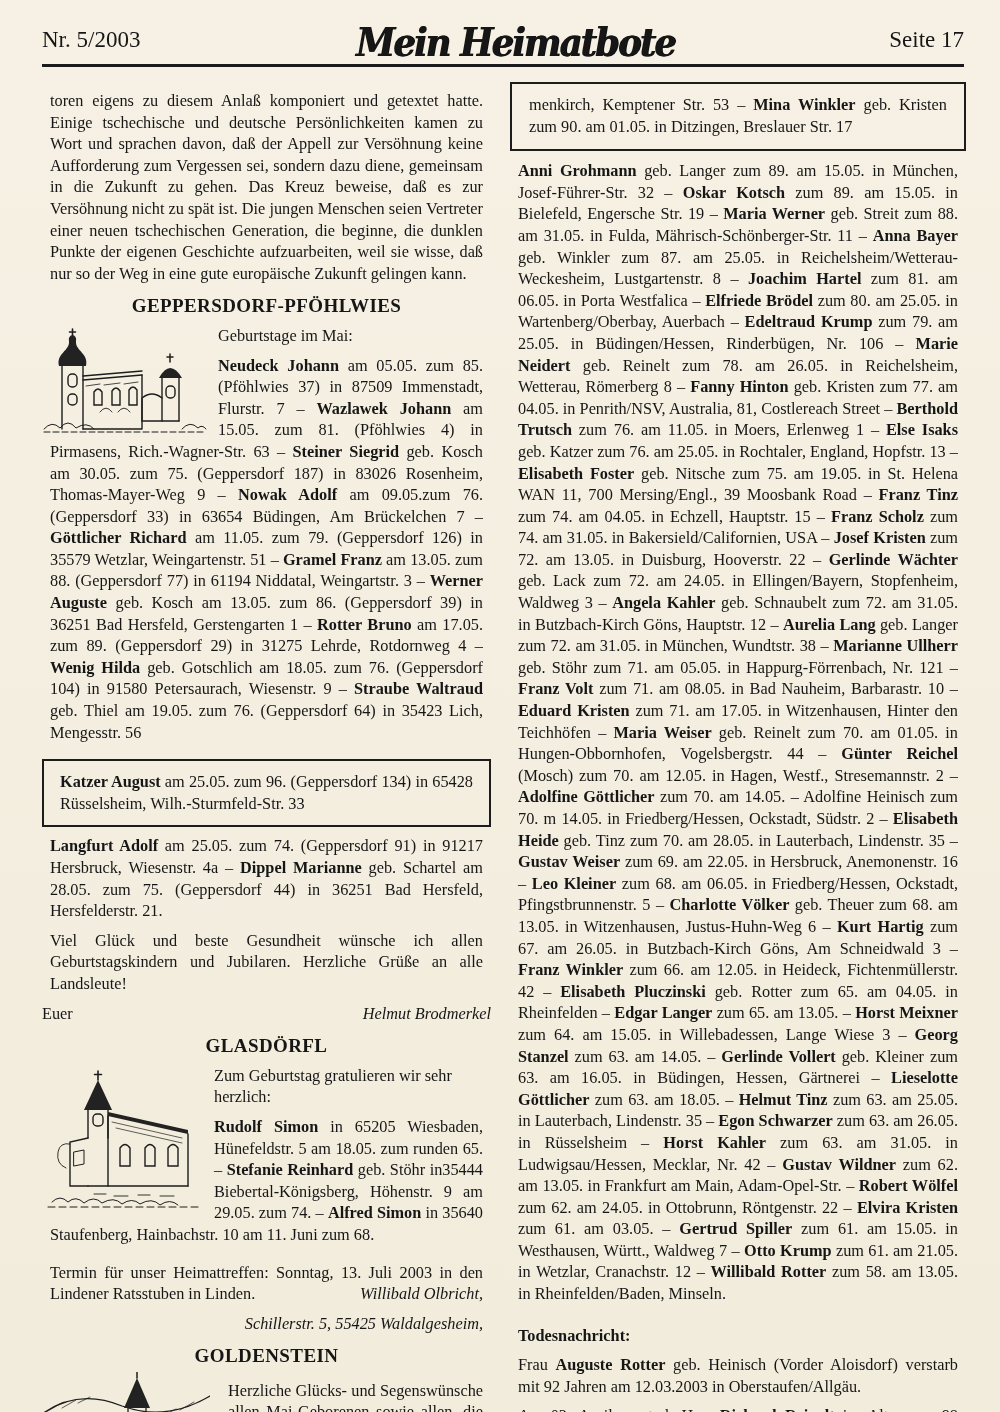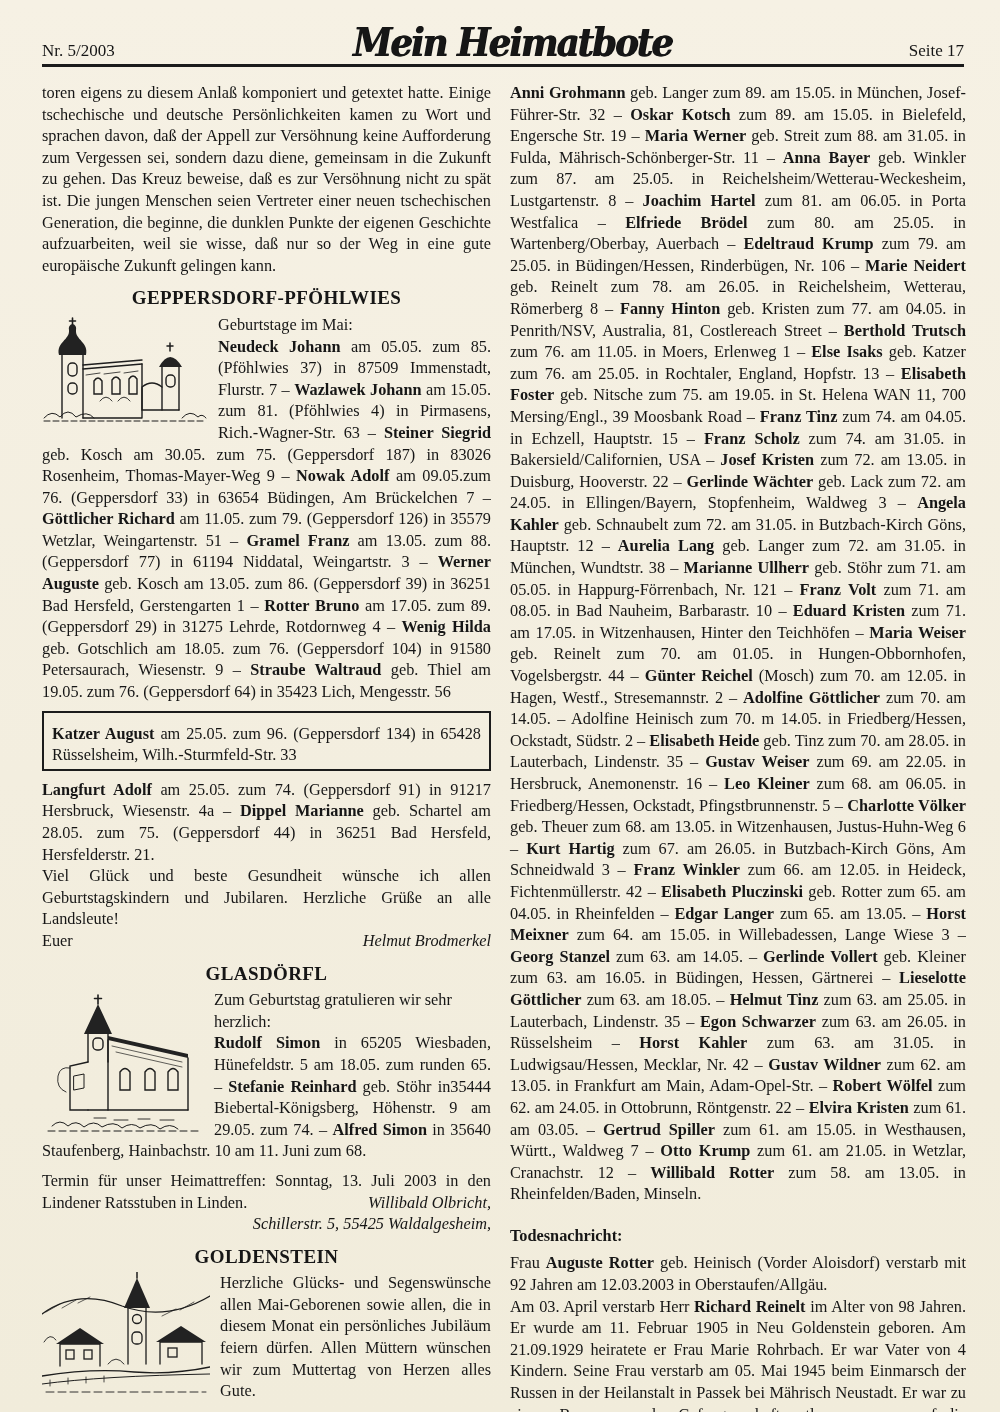--- a/index.html
+++ b/index.html
@@ -12,36 +12,36 @@
     overflow:hidden;position:relative;
   }
   
   .hdr{display:flex;justify-content:space-between;align-items:flex-end;}
   .masthead{
     font-family:"DejaVu Serif", serif;font-weight:bold;font-style:italic;
     font-size:37px;letter-spacing:-2px;transform:scaleX(.96) scaleY(1.08);
     text-shadow:1px 0 0 #111;white-space:nowrap;line-height:1;
     padding-bottom:2px;
   }
-  .hmeta{font-size:17px;padding-bottom:2px;}
+  .hmeta{font-size:23px;padding-bottom:10px;}
   .hrule{border-bottom:3px solid #1b1b1b;margin-top:1px;}
   
   .cols{display:grid;grid-template-columns:449px 456px;column-gap:19px;margin-top:15px;}
   .col{font-size:16.3px;line-height:21.6px;}
-  p{margin:0;}
+  p{margin:8px;}
   .just{text-align:justify;}
   .it{font-style:italic;}
   .fr{float:right;font-style:italic;}
   .sigline{display:flex;justify-content:space-between;}
   .rline{text-align:right;font-style:italic;}
   h3.sec{
     text-align:center;font-size:19px;font-weight:bold;margin:11px 0 5px;
     letter-spacing:.4px;font-family:"Liberation Serif", serif;
   }
-  .box{border:2px solid #1c1c1c;padding:10px 8px 3px;margin:8px 0;}
+  .box{border:2px solid #1c1c1c;padding:2px 8px 3px;margin:8px 0;}
   .rtopbox{border:2px solid #1c1c1c;padding:2px 9px 4px;margin-bottom:9px;}
   .illu{float:left;margin:3px 10px 2px 0;}
   .illu svg{display:block;}
   .clr{clear:both;}
   
   .goldrow{display:flex;gap:10px;margin-top:2px;align-items:stretch;}
   .goldimg{flex:0 0 168px;}
   .goldright{flex:1;display:flex;flex-direction:column;}
   .obhead{font-weight:bold;margin-top:20px;}
   .mt6{margin-top:6px;}
@@ -171,20 +171,23 @@
         <div class="goldright">
           <p class="just">Herzliche Glücks- und Segenswünsche allen Mai-Geborenen sowie allen, die in diesem Monat ein persönliches Jubiläum feiern dürfen. Allen Müttern wünschen wir zum Muttertag von Herzen alles Gute.</p>
 
         </div>
       </div>
 
     </div>
 
     <div class="col">
 
+      <div class="rtopbox">
+        <p class="just">menkirch, Kemptener Str. 53 – <b>Mina Winkler</b> geb. Kristen zum 90. am 01.05. in Ditzingen, Breslauer Str. 17</p>
+      </div>
 
       <p class="just"><b>Anni Grohmann</b> geb. Langer zum 89. am 15.05. in München, Josef-Führer-Str. 32 – <b>Oskar Kotsch</b> zum 89. am 15.05. in Bielefeld, Engersche Str. 19 – <b>Maria Werner</b> geb. Streit zum 88. am 31.05. in Fulda, Mährisch-Schönberger-Str. 11 – <b>Anna Bayer</b> geb. Winkler zum 87. am 25.05. in Reichelsheim/Wetterau-Weckesheim, Lustgartenstr. 8 – <b>Joachim Hartel</b> zum 81. am 06.05. in Porta Westfalica – <b>Elfriede Brödel</b> zum 80. am 25.05. in Wartenberg/Oberbay, Auerbach – <b>Edeltraud Krump</b> zum 79. am 25.05. in Büdingen/Hessen, Rinderbügen, Nr. 106 – <b>Marie Neidert</b> geb. Reinelt zum 78. am 26.05. in Reichelsheim, Wetterau, Römerberg 8 – <b>Fanny Hinton</b> geb. Kristen zum 77. am 04.05. in Penrith/NSV, Australia, 81, Costlereach Street – <b>Berthold Trutsch</b> zum 76. am 11.05. in Moers, Erlenweg 1 – <b>Else Isaks</b> geb. Katzer zum 76. am 25.05. in Rochtaler, England, Hopfstr. 13 – <b>Elisabeth Foster</b> geb. Nitsche zum 75. am 19.05. in St. Helena WAN 11, 700 Mersing/Engl., 39 Moosbank Road – <b>Franz Tinz</b> zum 74. am 04.05. in Echzell, Hauptstr. 15 – <b>Franz Scholz</b> zum 74. am 31.05. in Bakersield/Californien, USA – <b>Josef Kristen</b> zum 72. am 13.05. in Duisburg, Hooverstr. 22 – <b>Gerlinde Wächter</b> geb. Lack zum 72. am 24.05. in Ellingen/Bayern, Stopfenheim, Waldweg 3 – <b>Angela Kahler</b> geb. Schnaubelt zum 72. am 31.05. in Butzbach-Kirch Göns, Hauptstr. 12 – <b>Aurelia Lang</b> geb. Langer zum 72. am 31.05. in München, Wundtstr. 38 – <b>Marianne Ullherr</b> geb. Stöhr zum 71. am 05.05. in Happurg-Förrenbach, Nr. 121 – <b>Franz Volt</b> zum 71. am 08.05. in Bad Nauheim, Barbarastr. 10 – <b>Eduard Kristen</b> zum 71. am 17.05. in Witzenhausen, Hinter den Teichhöfen – <b>Maria Weiser</b> geb. Reinelt zum 70. am 01.05. in Hungen-Obbornhofen, Vogelsbergstr. 44 – <b>Günter Reichel</b> (Mosch) zum 70. am 12.05. in Hagen, Westf., Stresemannstr. 2 – <b>Adolfine Göttlicher</b> zum 70. am 14.05. – Adolfine Heinisch zum 70. m 14.05. in Friedberg/Hessen, Ockstadt, Südstr. 2 – <b>Elisabeth Heide</b> geb. Tinz zum 70. am 28.05. in Lauterbach, Lindenstr. 35 – <b>Gustav Weiser</b> zum 69. am 22.05. in Hersbruck, Anemonenstr. 16 – <b>Leo Kleiner</b> zum 68. am 06.05. in Friedberg/Hessen, Ockstadt, Pfingstbrunnenstr. 5 – <b>Charlotte Völker</b> geb. Theuer zum 68. am 13.05. in Witzenhausen, Justus-Huhn-Weg 6 – <b>Kurt Hartig</b> zum 67. am 26.05. in Butzbach-Kirch Göns, Am Schneidwald 3 – <b>Franz Winkler</b> zum 66. am 12.05. in Heideck, Fichtenmüllerstr. 42 – <b>Elisabeth Pluczinski</b> geb. Rotter zum 65. am 04.05. in Rheinfelden – <b>Edgar Langer</b> zum 65. am 13.05. – <b>Horst Meixner</b> zum 64. am 15.05. in Willebadessen, Lange Wiese 3 – <b>Georg Stanzel</b> zum 63. am 14.05. – <b>Gerlinde Vollert</b> geb. Kleiner zum 63. am 16.05. in Büdingen, Hessen, Gärtnerei – <b>Lieselotte Göttlicher</b> zum 63. am 18.05. – <b>Helmut Tinz</b> zum 63. am 25.05. in Lauterbach, Lindenstr. 35 – <b>Egon Schwarzer</b> zum 63. am 26.05. in Rüsselsheim – <b>Horst Kahler</b> zum 63. am 31.05. in Ludwigsau/Hessen, Mecklar, Nr. 42 – <b>Gustav Wildner</b> zum 62. am 13.05. in Frankfurt am Main, Adam-Opel-Str. – <b>Robert Wölfel</b> zum 62. am 24.05. in Ottobrunn, Röntgenstr. 22 – <b>Elvira Kristen</b> zum 61. am 03.05. – <b>Gertrud Spiller</b> zum 61. am 15.05. in Westhausen, Württ., Waldweg 7 – <b>Otto Krump</b> zum 61. am 21.05. in Wetzlar, Cranachstr. 12 – <b>Willibald Rotter</b> zum 58. am 13.05. in Rheinfelden/Baden, Minseln.</p>
 
       <p class="obhead">Todesnachricht:</p>
       <p class="just mt6">Frau <b>Auguste Rotter</b> geb. Heinisch (Vorder Aloisdorf) verstarb mit 92 Jahren am 12.03.2003 in Oberstaufen/Allgäu.</p>
       <p class="just">Am 03. April verstarb Herr <b>Richard Reinelt</b> im Alter von 98 Jahren. Er wurde am 11. Februar 1905 in Neu Goldenstein geboren. Am 21.09.1929 heiratete er Frau Marie Rohrbach. Er war Vater von 4 Kindern. Seine Frau verstarb am 05. Mai 1945 beim Einmarsch der Russen in der Heilanstalt in Passek bei Mährisch Neustadt. Er war zu einem Bauern aus der Gefangenschaft entlassen, wo er auf die Aussiedlung seiner Kinder warete. September 1946 kam ein Transport mit Goldensteinern nach Hessen, bei dem die Kinder mit den Großeltern dabei waren. Sie kamen nach Wölfersheim im Kreis Friedberg. Die älteste Tochter verständigte ihren Vater in Bayern und er kam sofort nach Hessen, wo er dann mit seinen Kindern</p>
 
     </div>
   </div>
 </div>

